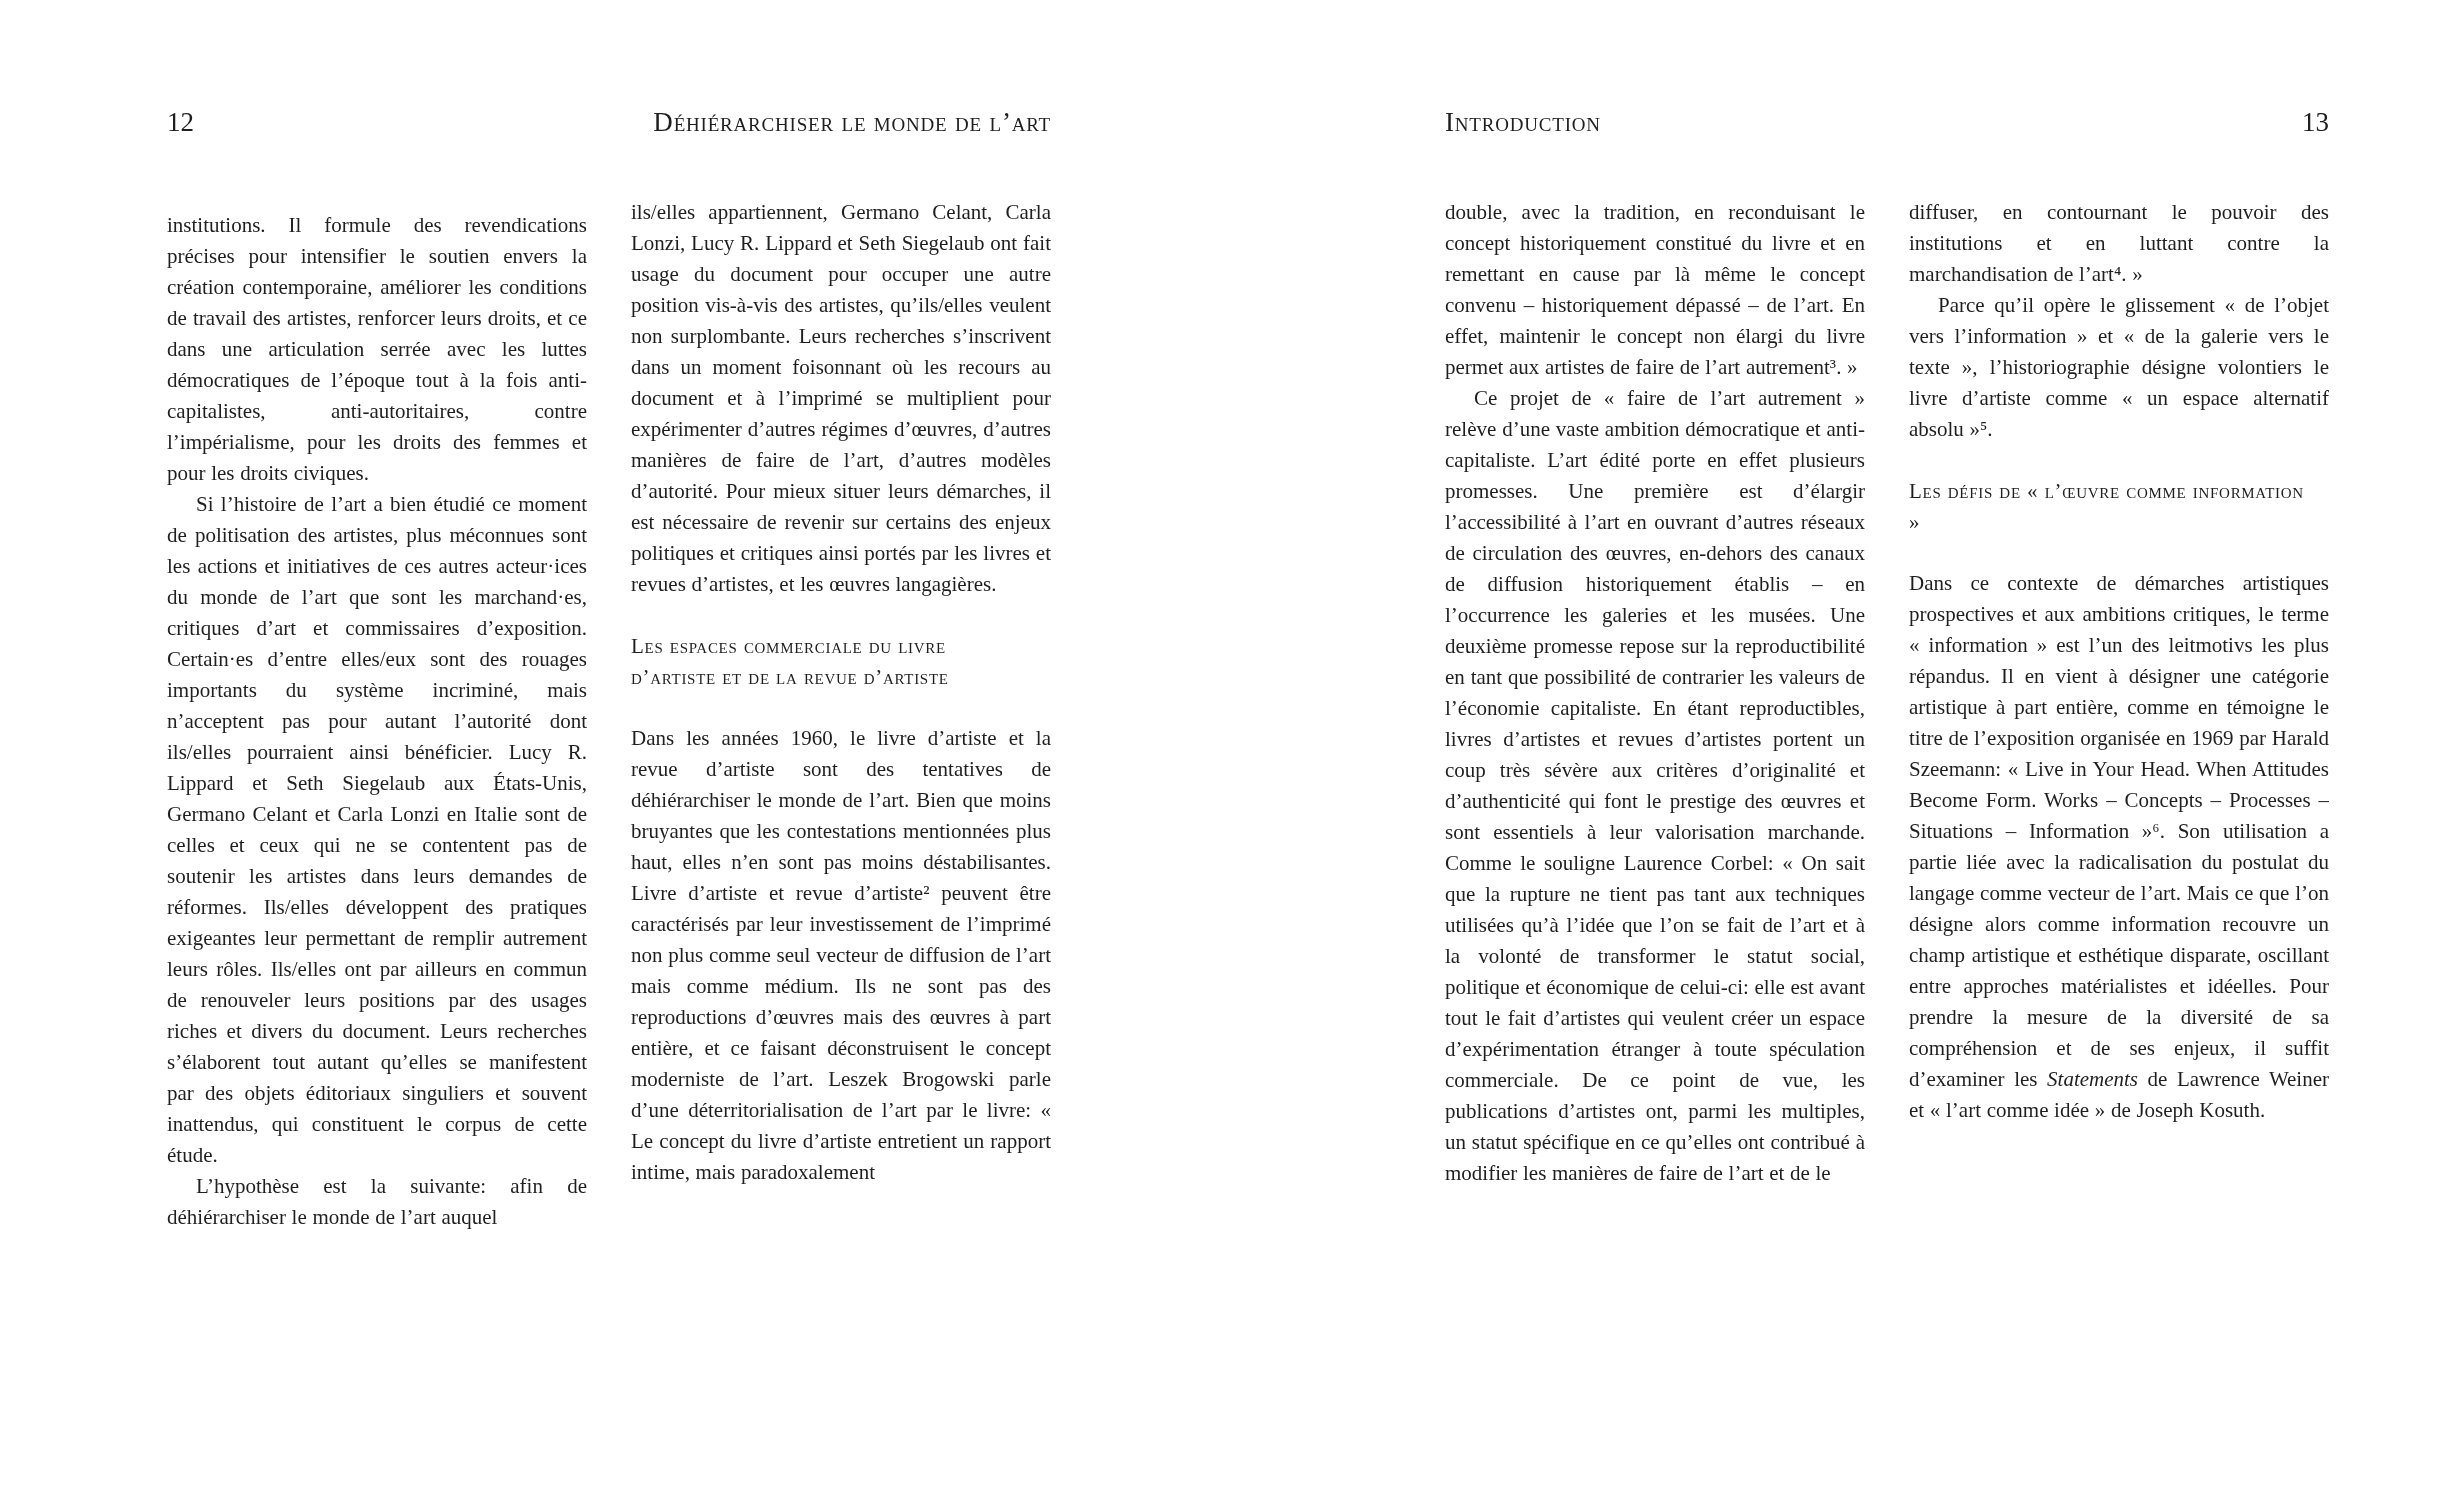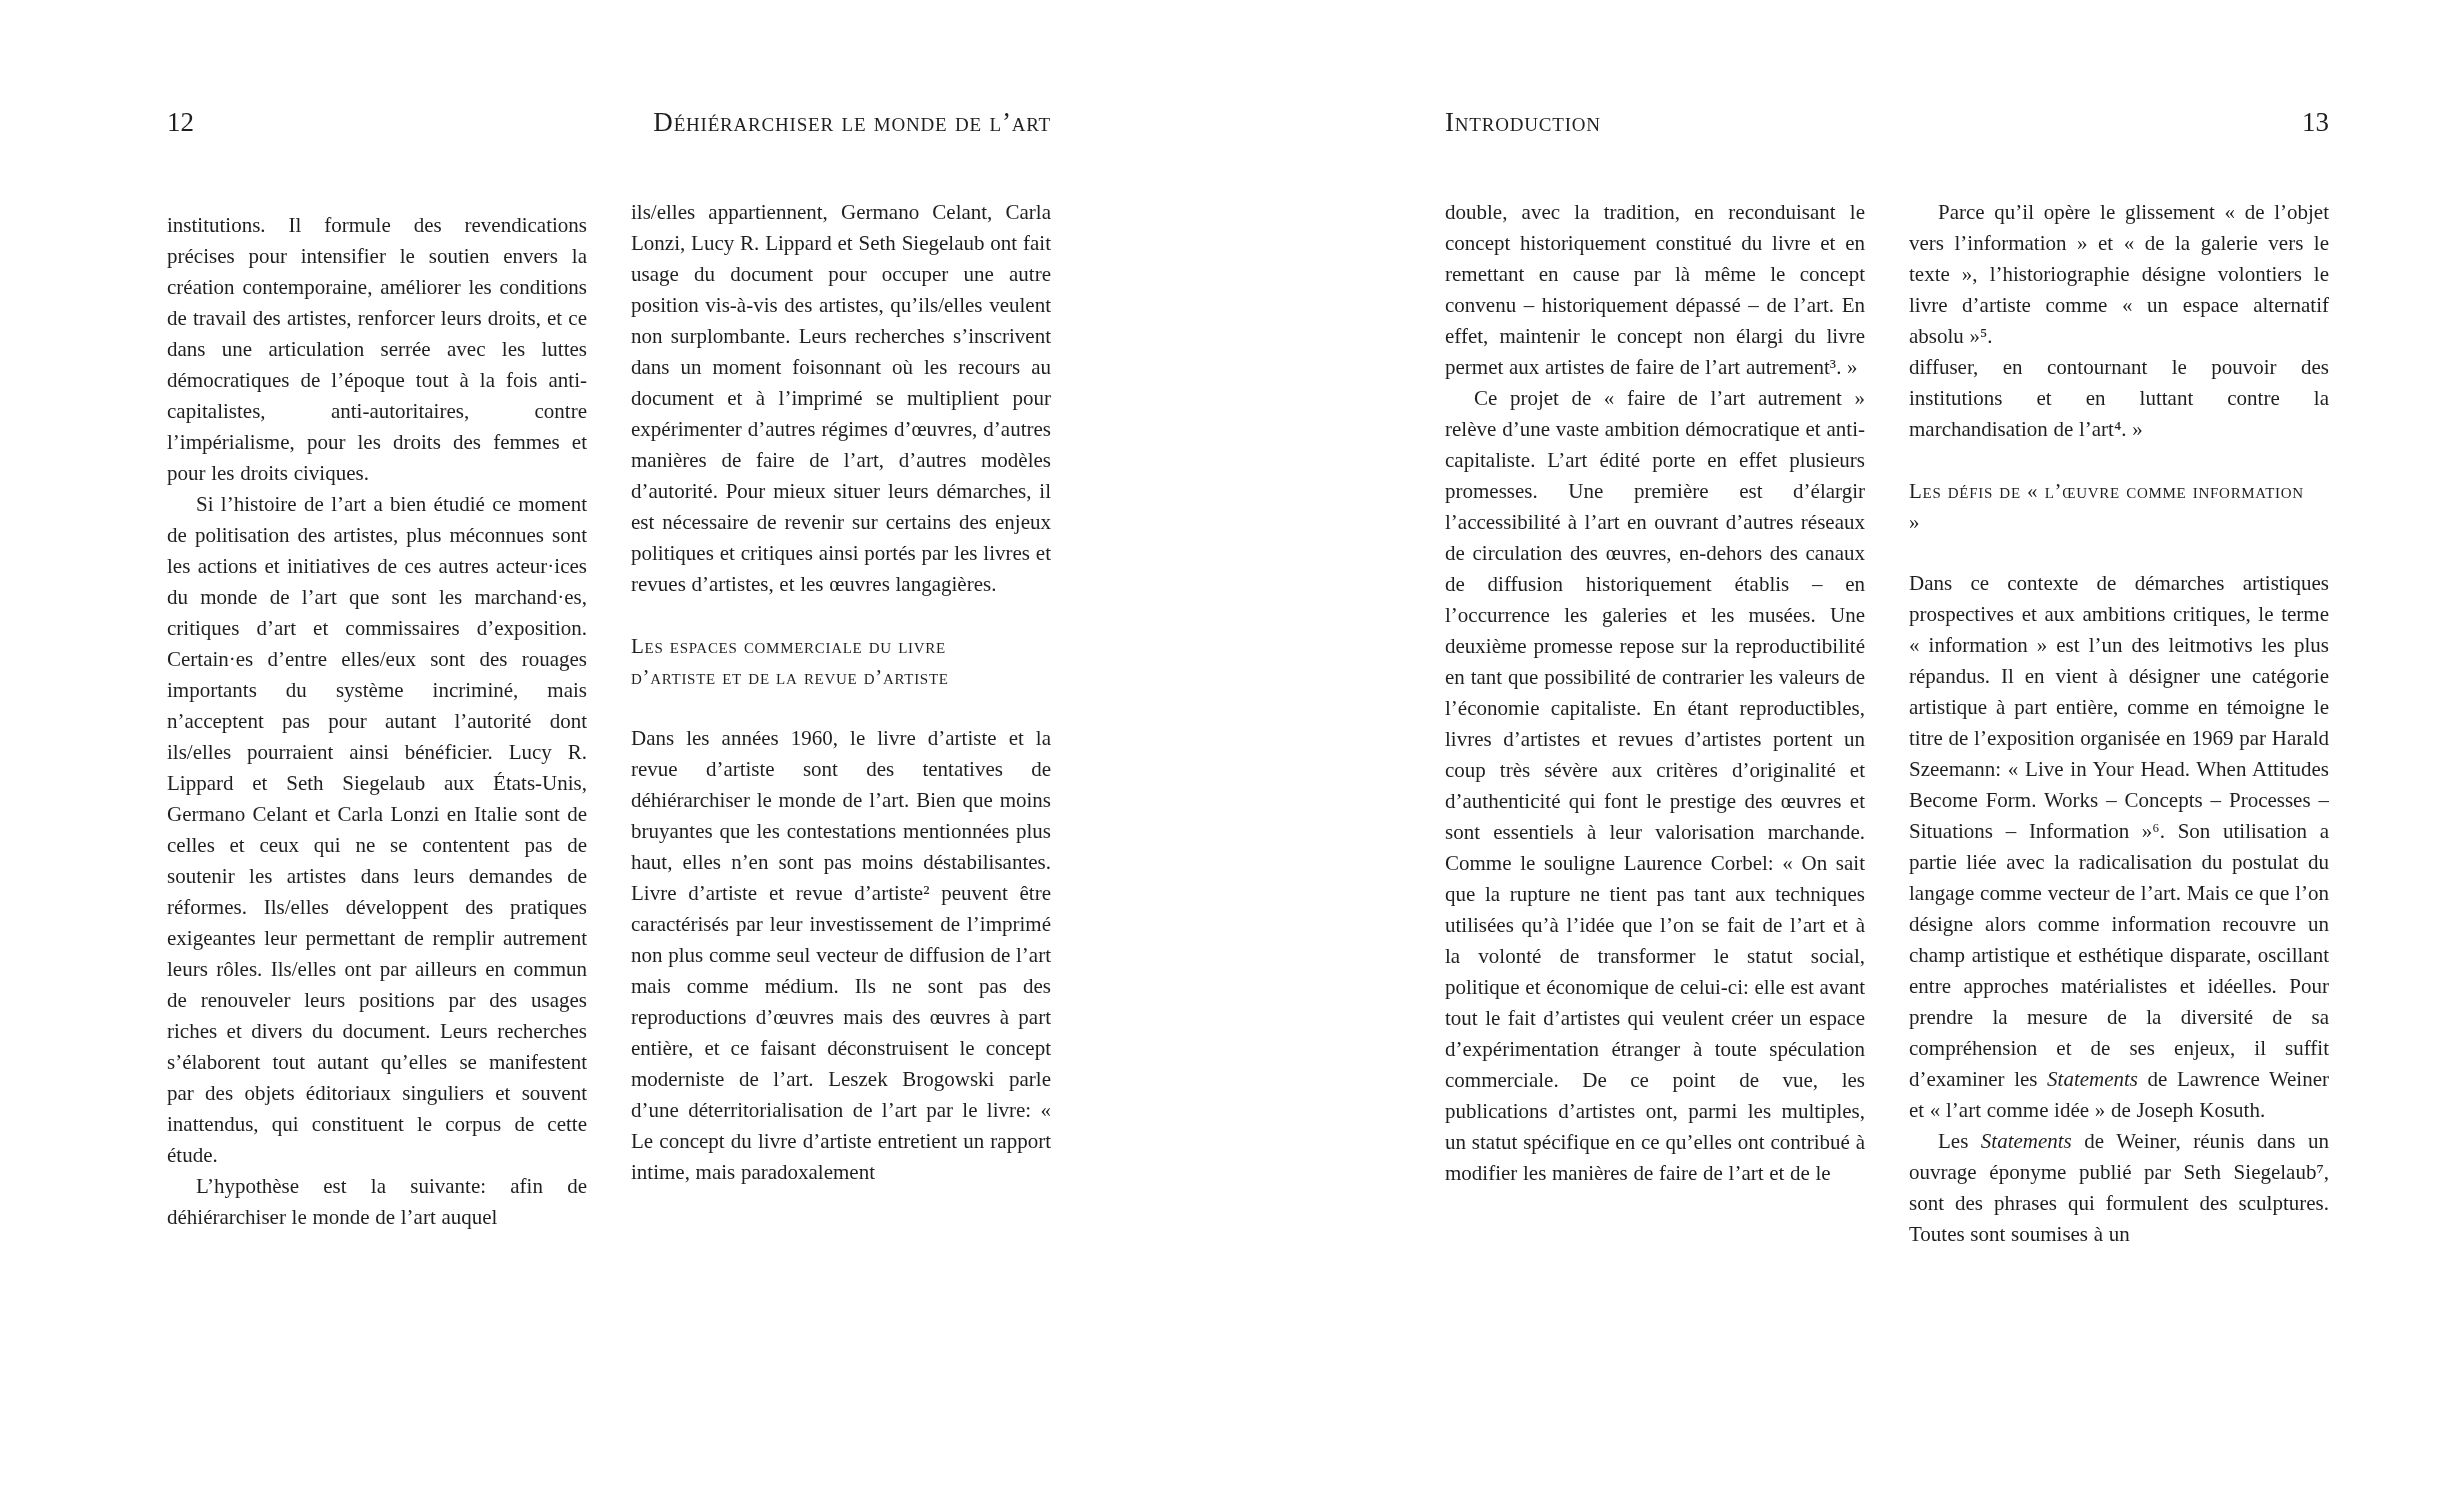--- a/index.html
+++ b/index.html
@@ -86,22 +86,21 @@
   </div>
 
   <div>
     <div class="running running-right">Introduction</div>
     <div class="pagenum pagenum-right">13</div>
     <div class="col col-3" lang="fr">
         <p class="para">double, avec la tradition, en reconduisant le concept historiquement constitué du livre et en remettant en cause par là même le concept convenu – historiquement dépassé – de l’art. En effet, maintenir le concept non élargi du livre permet aux artistes de faire de l’art autrement³. »</p>
         <p class="para indent">Ce projet de « faire de l’art autrement » relève d’une vaste ambition démocratique et anti-capitaliste. L’art édité porte en effet plusieurs promesses. Une première est d’élargir l’accessibilité à l’art en ouvrant d’autres réseaux de circulation des œuvres, en-dehors des canaux de diffusion historiquement établis – en l’occurrence les galeries et les musées. Une deuxième promesse repose sur la reproductibilité en tant que possibilité de contrarier les valeurs de l’économie capitaliste. En étant reproductibles, livres d’artistes et revues d’artistes portent un coup très sévère aux critères d’originalité et d’authenticité qui font le prestige des œuvres et sont essentiels à leur valorisation marchande. Comme le souligne Laurence Corbel: « On sait que la rupture ne tient pas tant aux techniques utilisées qu’à l’idée que l’on se fait de l’art et à la volonté de transformer le statut social, politique et économique de celui-ci: elle est avant tout le fait d’artistes qui veulent créer un espace d’expérimentation étranger à toute spéculation commerciale. De ce point de vue, les publications d’artistes ont, parmi les multiples, un statut spécifique en ce qu’elles ont contribué à modifier les manières de faire de l’art et de le</p>
       </div>
     <div class="col col-4" lang="fr">
+        <p class="para">diffuser, en contournant le pouvoir des institutions et en luttant contre la marchandisation de l’art⁴. »</p>
         <p class="para indent">Parce qu’il opère le glissement « de l’objet vers l’information » et « de la galerie vers le texte », l’historiographie désigne volontiers le livre d’artiste comme « un espace alternatif absolu »⁵.</p>
-        <p class="para">diffuser, en contournant le pouvoir des institutions et en luttant contre la marchandisation de l’art⁴. »</p>
         <h3 class="col-heading">Les défis de « l’œuvre comme information »</h3>
         <p class="para">Dans ce contexte de démarches artistiques prospectives et aux ambitions critiques, le terme « information » est l’un des leitmotivs les plus répandus. Il en vient à désigner une catégorie artistique à part entière, comme en témoigne le titre de l’exposition organisée en 1969 par Harald Szeemann: « Live in Your Head. When Attitudes Become Form. Works – Concepts – Processes – Situations – Information »⁶. Son utilisation a partie liée avec la radicalisation du postulat du langage comme vecteur de l’art. Mais ce que l’on désigne alors comme information recouvre un champ artistique et esthétique disparate, oscillant entre approches matérialistes et idéelles. Pour prendre la mesure de la diversité de sa compréhension et de ses enjeux, il suffit d’examiner les <i>Statements</i> de Lawrence Weiner et « l’art comme idée » de Joseph Kosuth.</p>
-        <p class="para indent">Les <i>Statements</i> de Weiner, réunis dans un ouvrage éponyme publié par Seth Siegelaub⁷, sont des phrases qui formulent des sculptures. Toutes sont soumises à un</p>
       </div>
   </div>
 
 </div>
 
 
 </body></html>

